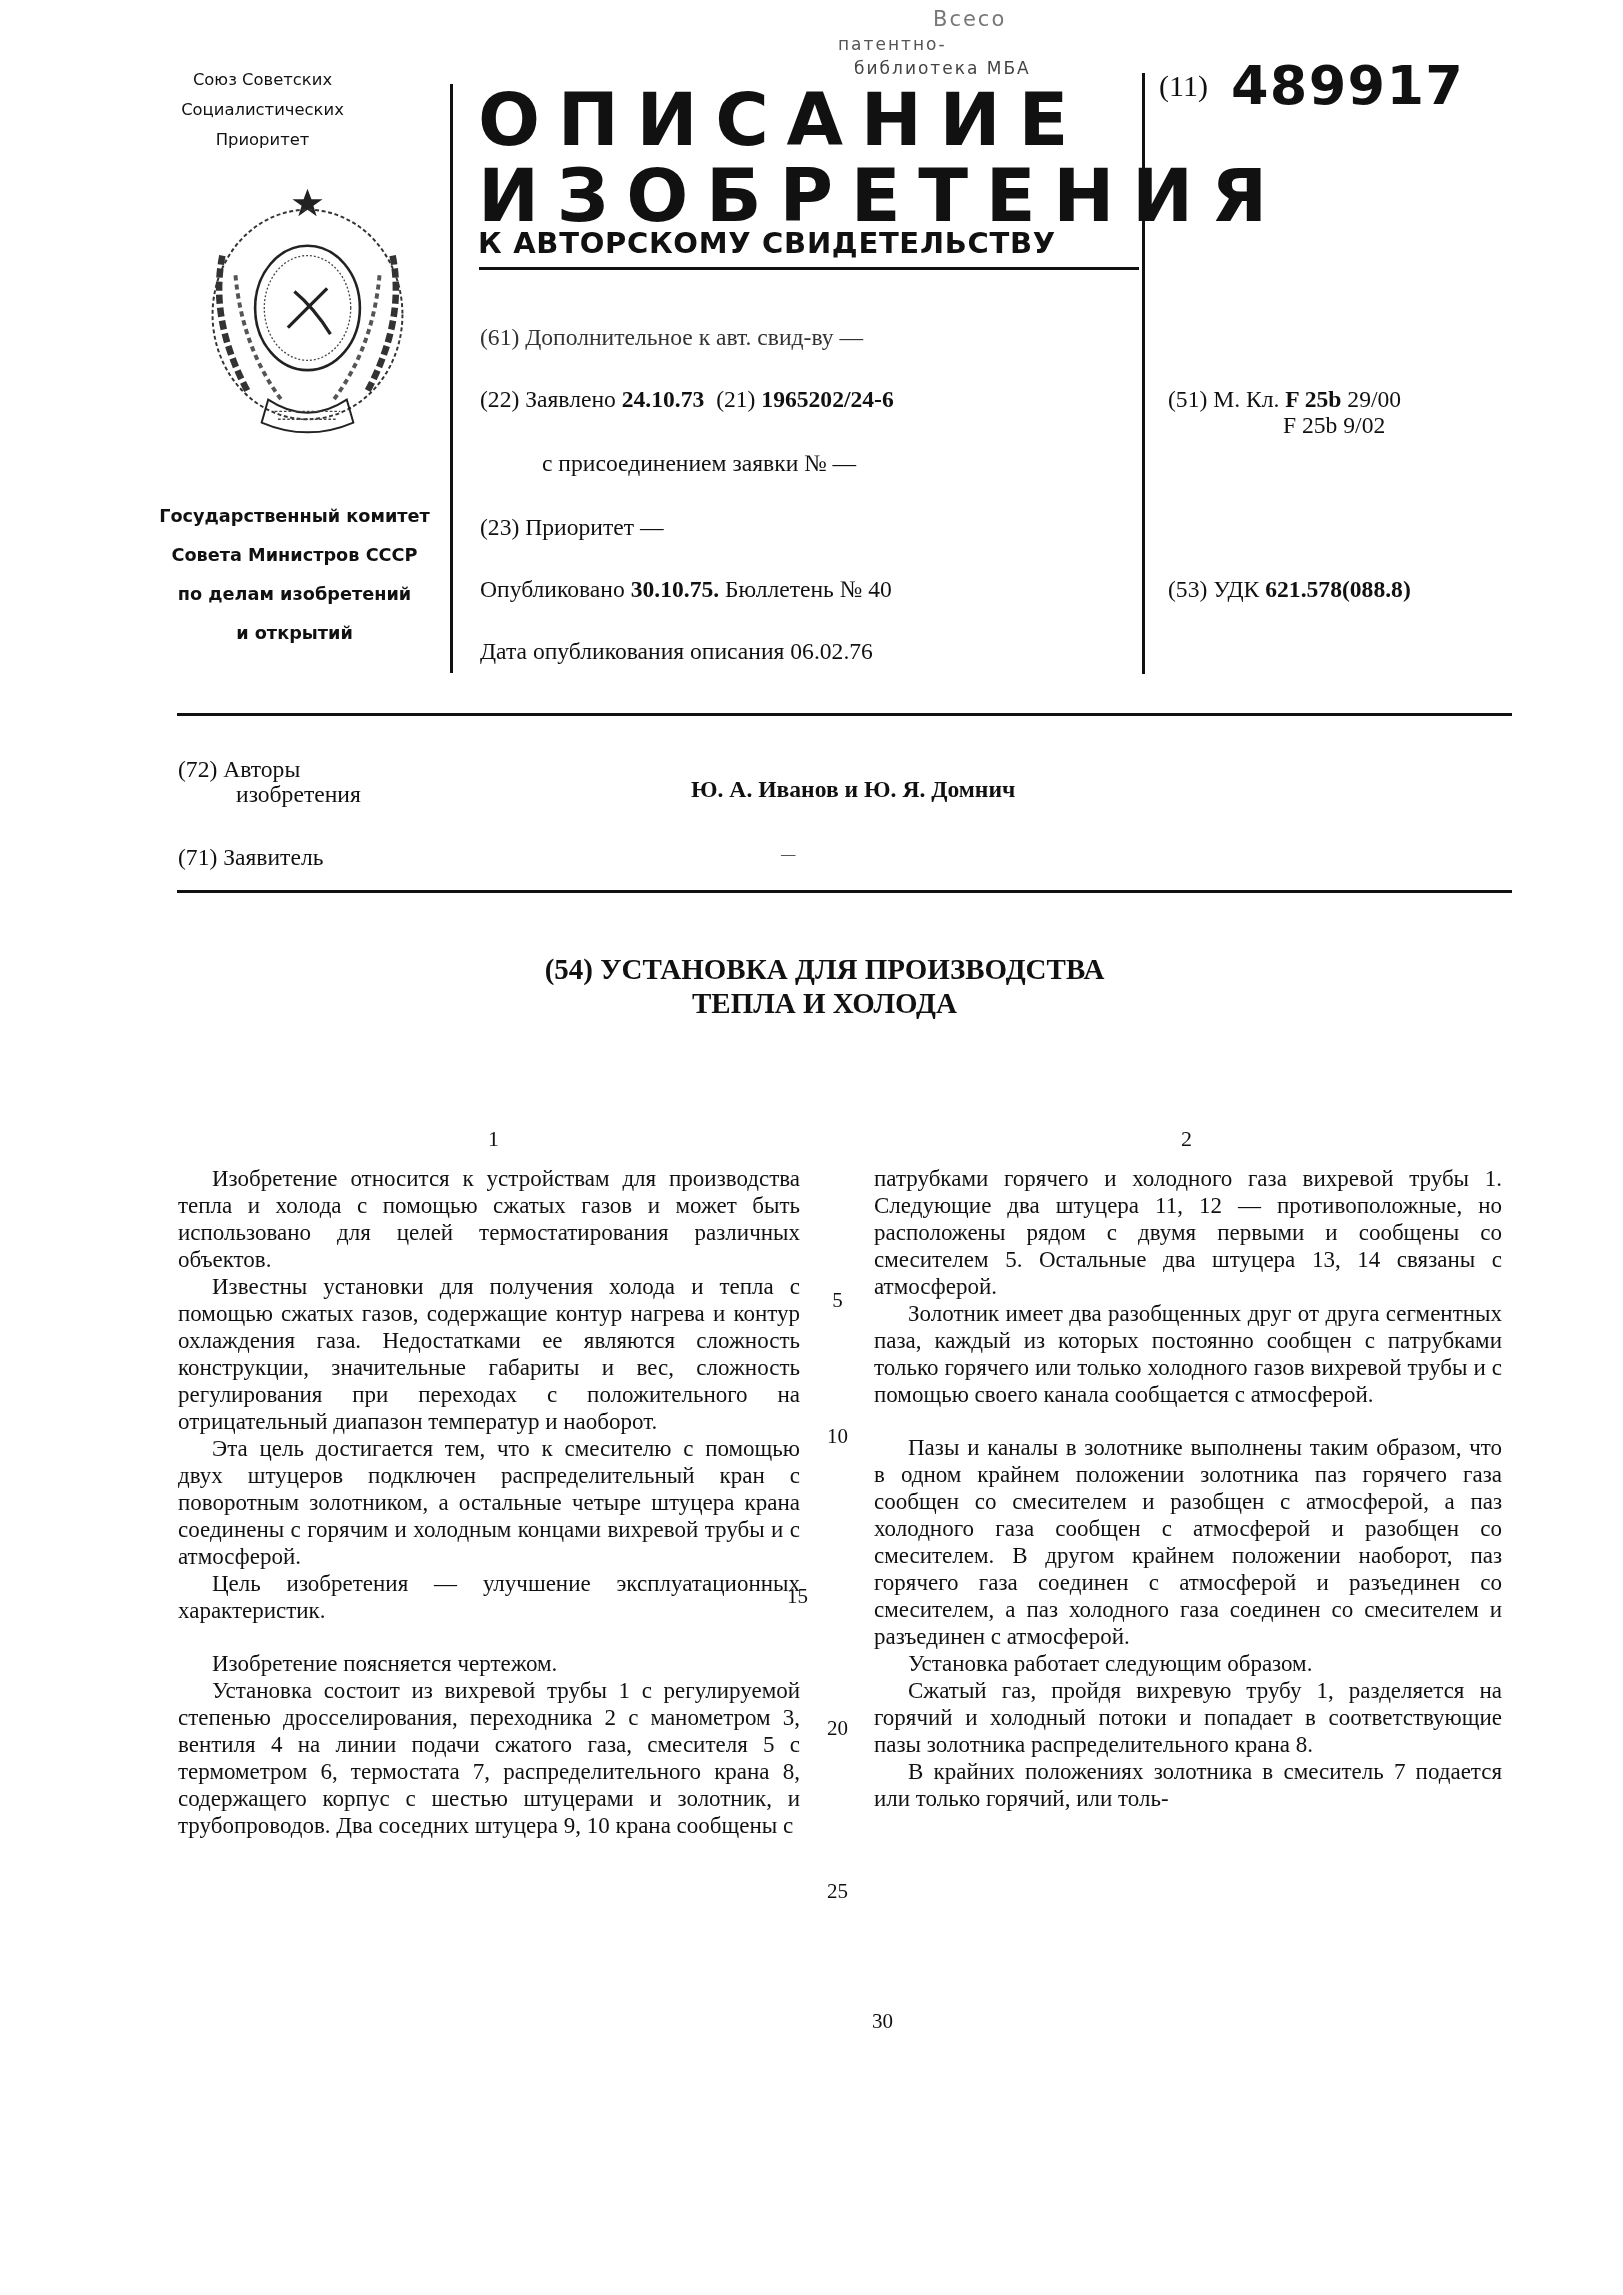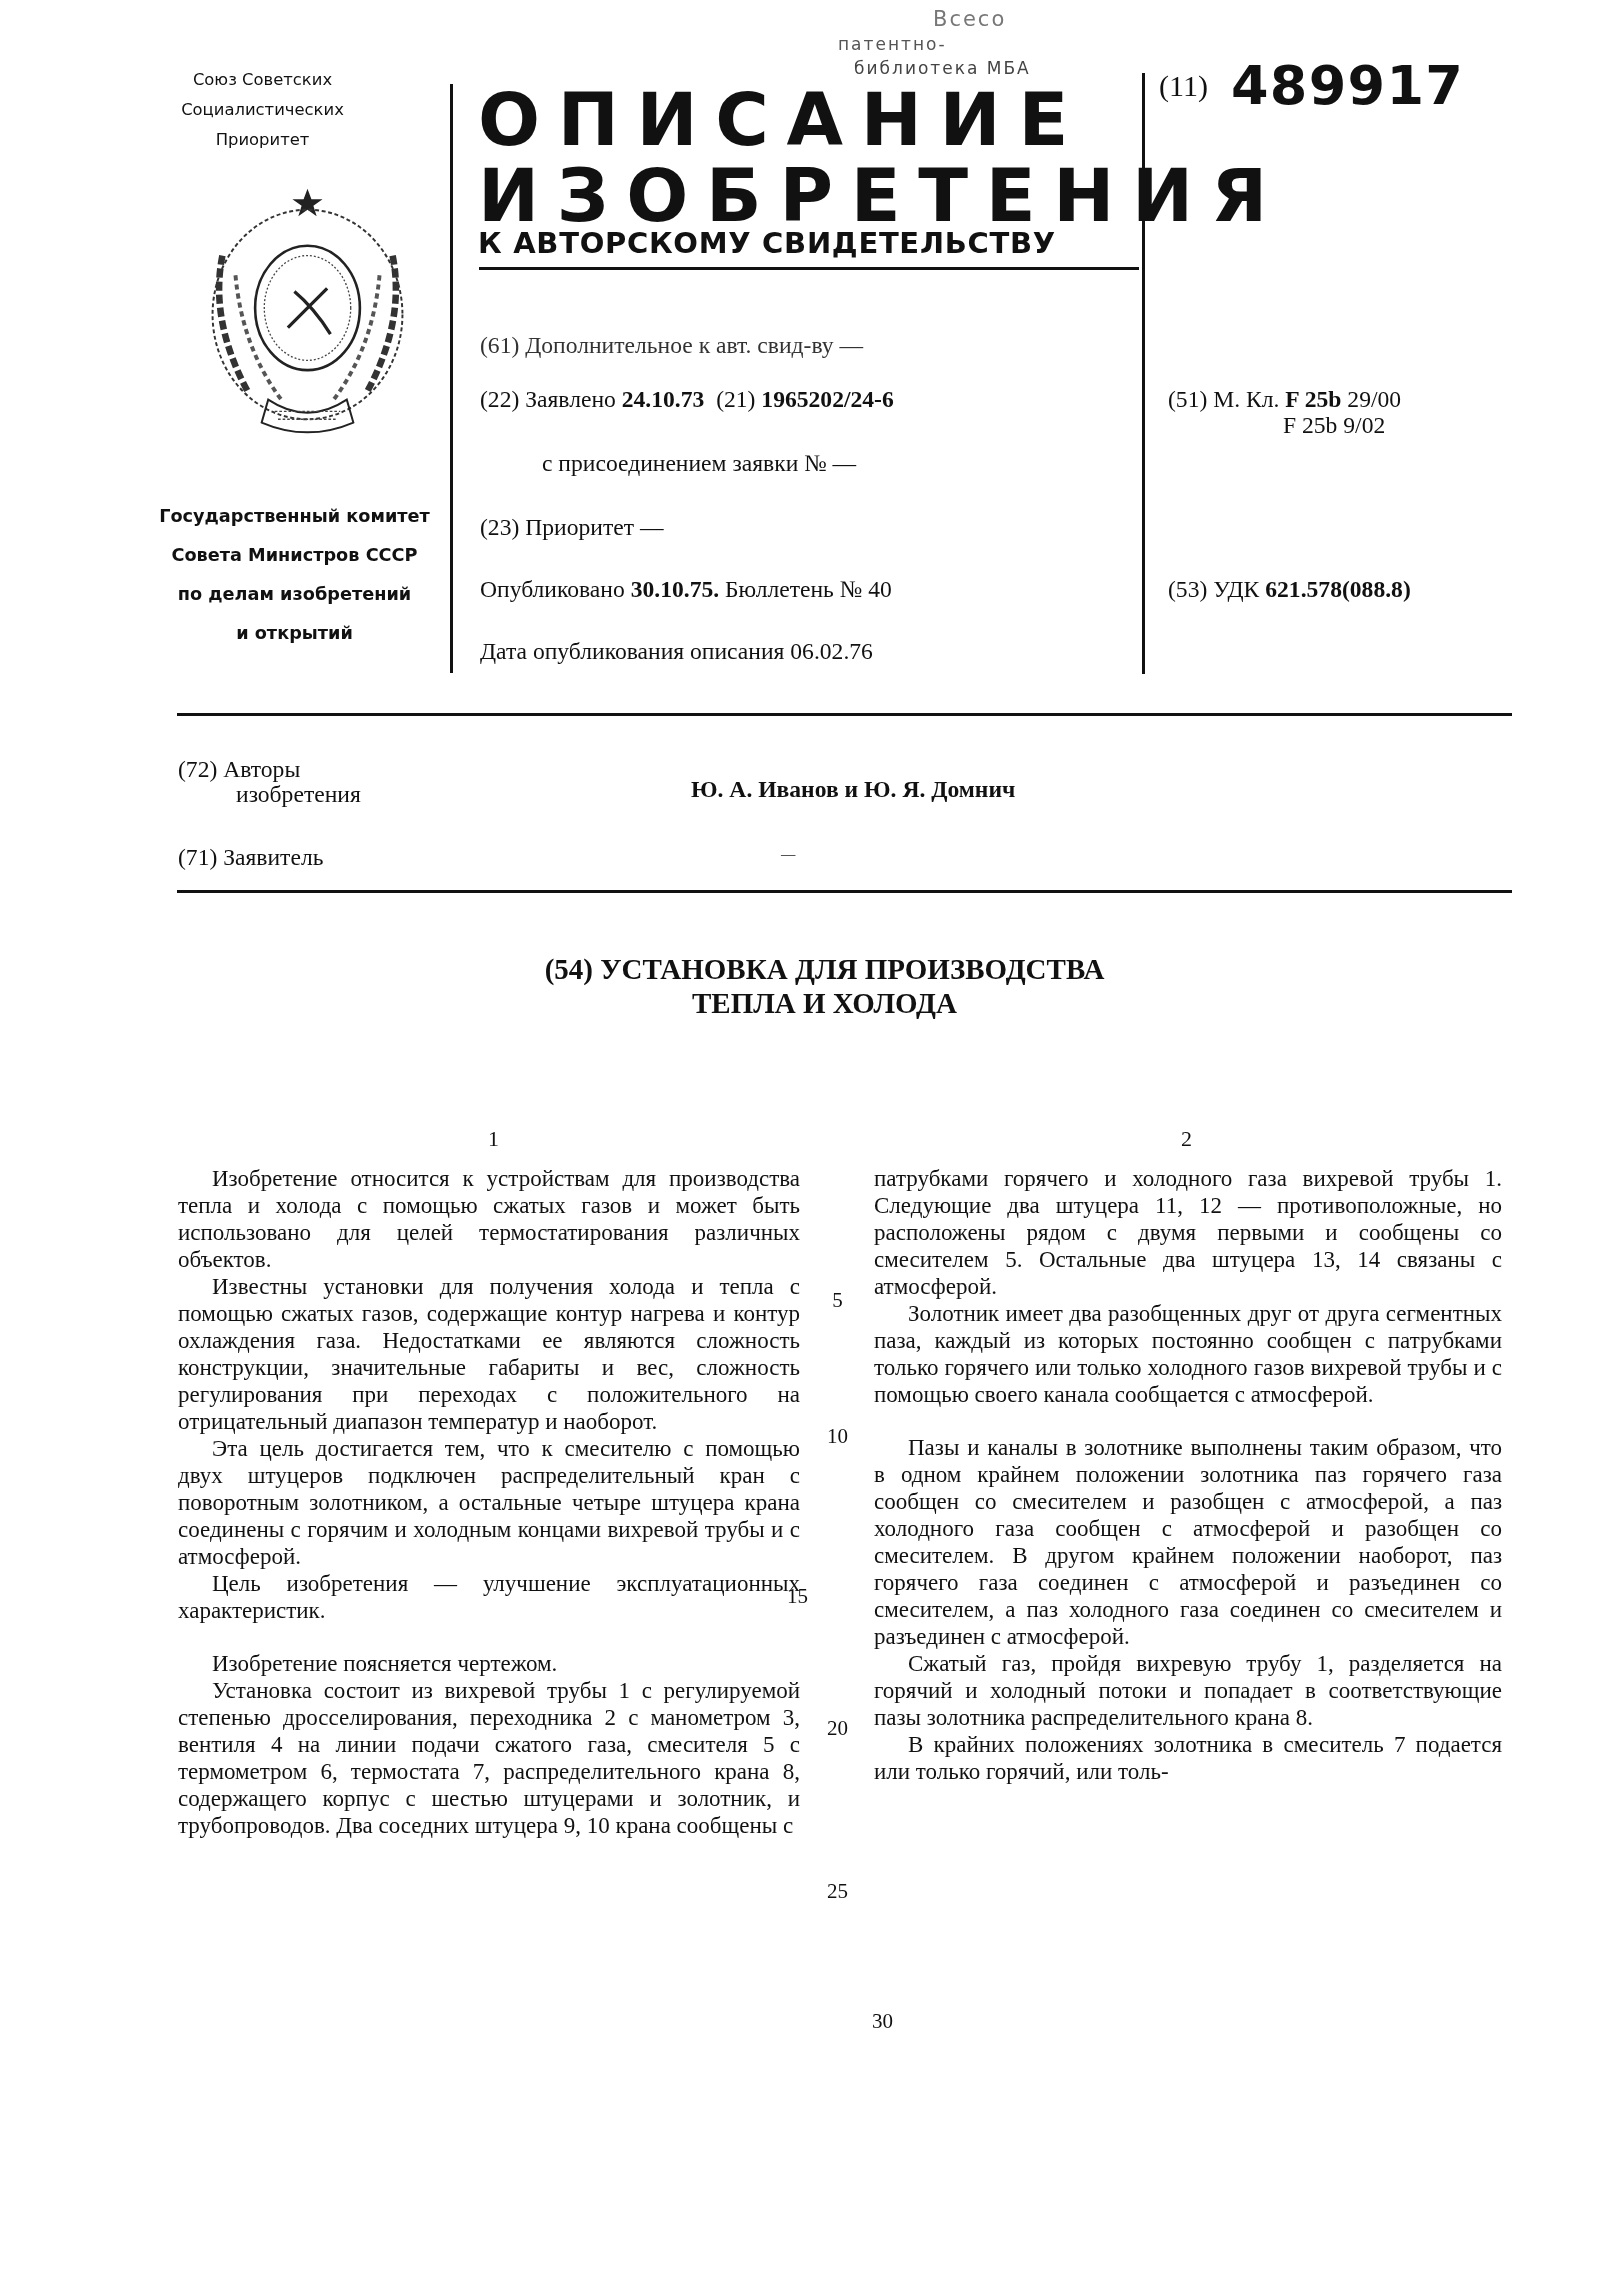--- a/index.html
+++ b/index.html
@@ -67,21 +67,21 @@
 <div class="vline" style="left:1142px; top:73px; height:601px;"></div>
 
 <div class="abs bigtitle" style="left:478px; top:80px;">ОПИСАНИЕ</div>
 <div class="abs bigtitle" style="left:478px; top:156px;">ИЗОБРЕТЕНИЯ</div>
 <div class="abs subtitle" style="left:478px; top:226px; letter-spacing:0.7px;">К АВТОРСКОМУ СВИДЕТЕЛЬСТВУ</div>
 <div class="hline" style="left:479px; top:267px; width:660px; height:3.3px;"></div>
 
 <div class="abs meta" style="left:1159px; top:72px; font-size:30px;">(11)</div>
 <div class="abs patnum" style="left:1231px; top:54px;">489917</div>
 
-<div class="abs meta" style="left:480px; top:324px; color:#333;margin-top:8px;">(61) Дополнительное к авт. свид-ву —</div>
+<div class="abs meta" style="left:480px; top:324px; color:#333;">(61) Дополнительное к авт. свид-ву —</div>
 <div class="abs meta" style="left:480px; top:386px;">
   <span>(22) Заявлено</span>
   <b>24.10.73</b>
   &nbsp;<span>(21)</span>
   <b>1965202/24-6</b>
 </div>
 <div class="abs meta" style="left:542px; top:450px;">с присоединением заявки № —</div>
 <div class="abs meta" style="left:480px; top:514px;">(23) Приоритет —</div>
 <div class="abs meta" style="left:480px; top:576px;">
   <span>Опубликовано</span>
@@ -134,16 +134,17 @@
 <div class="linenum" style="left:778px; top:1584px;">15</div>
 <div class="linenum" style="left:818px; top:1716px;">20</div>
 <div class="linenum" style="left:818px; top:1879px;">25</div>
 <div class="linenum" style="left:863px; top:2009px;">30</div>
 
 <div class="col" style="left:874px; top:1165px; width:628px;">
   <p>патрубками горячего и холодного газа вихревой трубы 1. Следующие два штуцера 11, 12 — противоположные, но расположены рядом с двумя первыми и сообщены со смесителем 5. Остальные два штуцера 13, 14 связаны с атмосферой.</p>
   <p class="indent">Золотник имеет два разобщенных друг от друга сегментных паза, каждый из которых постоянно сообщен с патрубками только горячего или только холодного газов вихревой трубы и с помощью своего канала сообщается с атмосферой.</p>
   <div class="gap"></div>
   <p class="indent">Пазы и каналы в золотнике выполнены таким образом, что в одном крайнем положении золотника паз горячего газа сообщен со смесителем и разобщен с атмосферой, а паз холодного газа сообщен с атмосферой и разобщен со смесителем. В другом крайнем положении наоборот, паз горячего газа соединен с атмосферой и разъединен со смесителем, а паз холодного газа соединен со смесителем и разъединен с атмосферой.</p>
+  <p class="indent">Установка работает следующим образом.</p>
   <p class="indent">Сжатый газ, пройдя вихревую трубу 1, разделяется на горячий и холодный потоки и попадает в соответствующие пазы золотника распределительного крана 8.</p>
   <p class="indent">В крайних положениях золотника в смеситель 7 подается или только горячий, или толь-</p>
 </div>
 
 
 </body></html>

